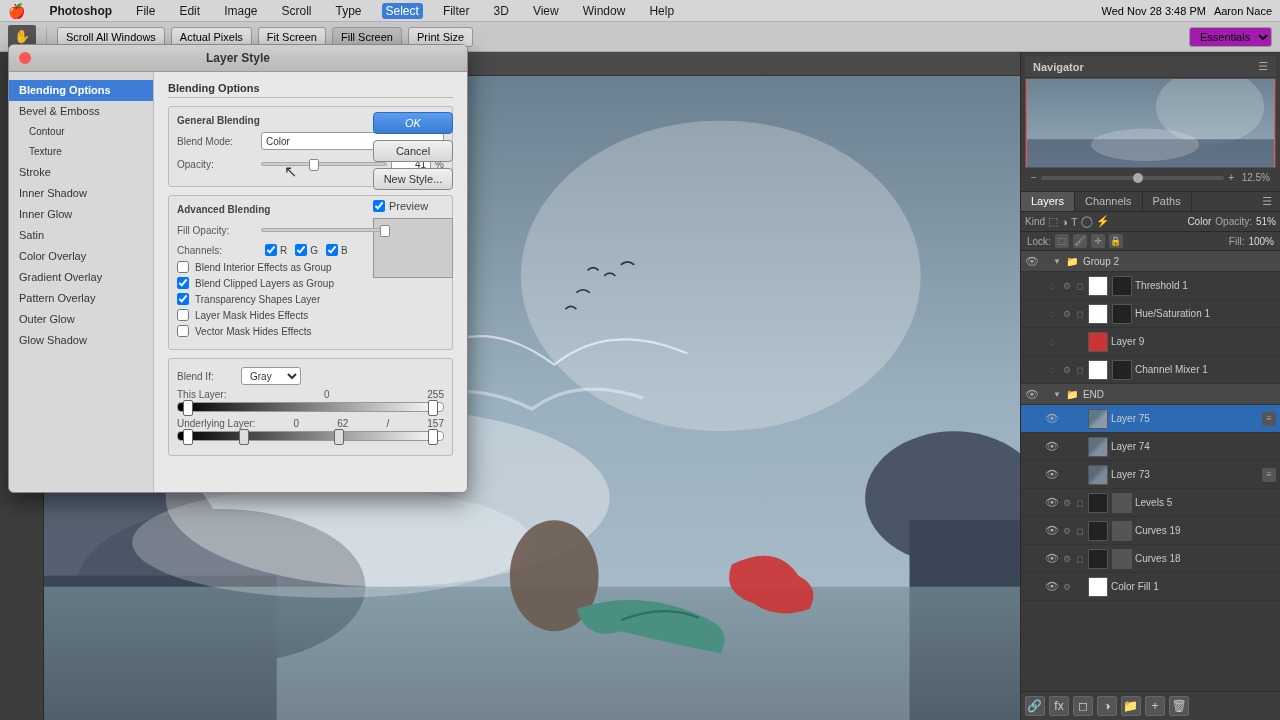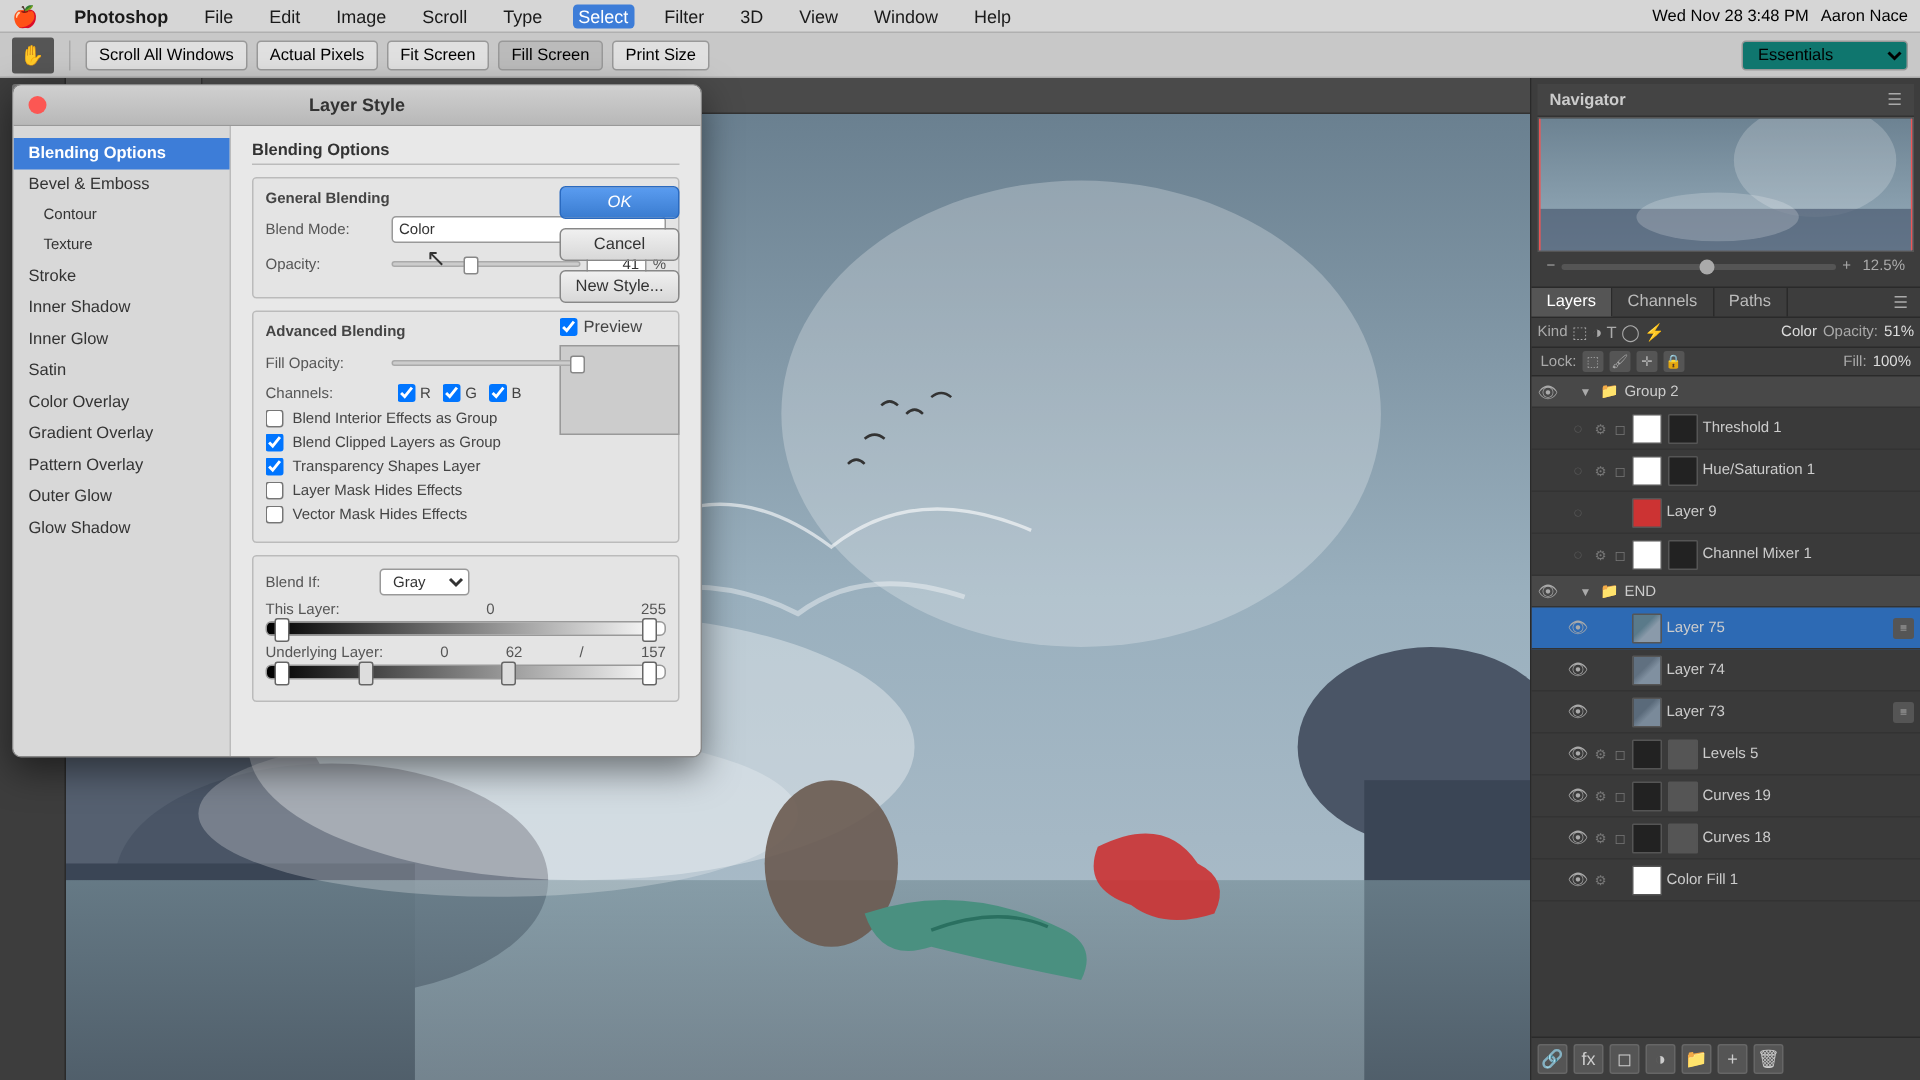--- a/index.html
+++ b/index.html
@@ -67,24 +67,24 @@
       align-items: center;
     }
     .toolbar-btn.active { background: #bbb; }
     .toolbar-search {
       margin-left: auto;
       display: flex;
       align-items: center;
       gap: 4px;
     }
     .essentials-dropdown {
-      background: #0f766e;
+      background: #a21caf;
       border: 1px solid #999;
       border-radius: 3px;
-      padding: 2px 32px 2px 6px;
+      padding: 2px 4px 2px 6px;
       font-size: 11px;
       height: 20px;
     }
 
     
     #main {
       display: flex;
       width: 100%;
       height: calc(720px - 52px);
     }
@@ -364,21 +364,21 @@
       border-radius: 2px;
       cursor: pointer;
       display: flex; align-items: center; justify-content: center;
       font-size: 12px; color: #ccc;
     }
 
     
     #layer-style-dialog {
       position: absolute;
       left: 8px;
-      top: 56px;
+      top: 44px;
       width: 460px;
       background: #e8e8e8;
       border: 1px solid #888;
       border-radius: 6px;
       box-shadow: 0 8px 24px rgba(0,0,0,0.5);
       z-index: 1000;
       overflow: hidden;
     }
     .dialog-titlebar {
       background: linear-gradient(180deg, #d0d0d0, #b8b8b8);
@@ -551,21 +551,21 @@
     
     .blend-if-section {
       border: 1px solid #bbb;
       border-radius: 3px;
       padding: 8px;
       background: #e4e4e4;
     }
     .blend-row {
       display: flex;
       align-items: center;
-      gap: 16px;
+      gap: 4px;
       margin-bottom: 4px;
     }
     .blend-label {
       font-size: 10px;
       color: #555;
       width: 60px;
     }
     .blend-dropdown {
       background: #fff;
       border: 1px solid #999;

